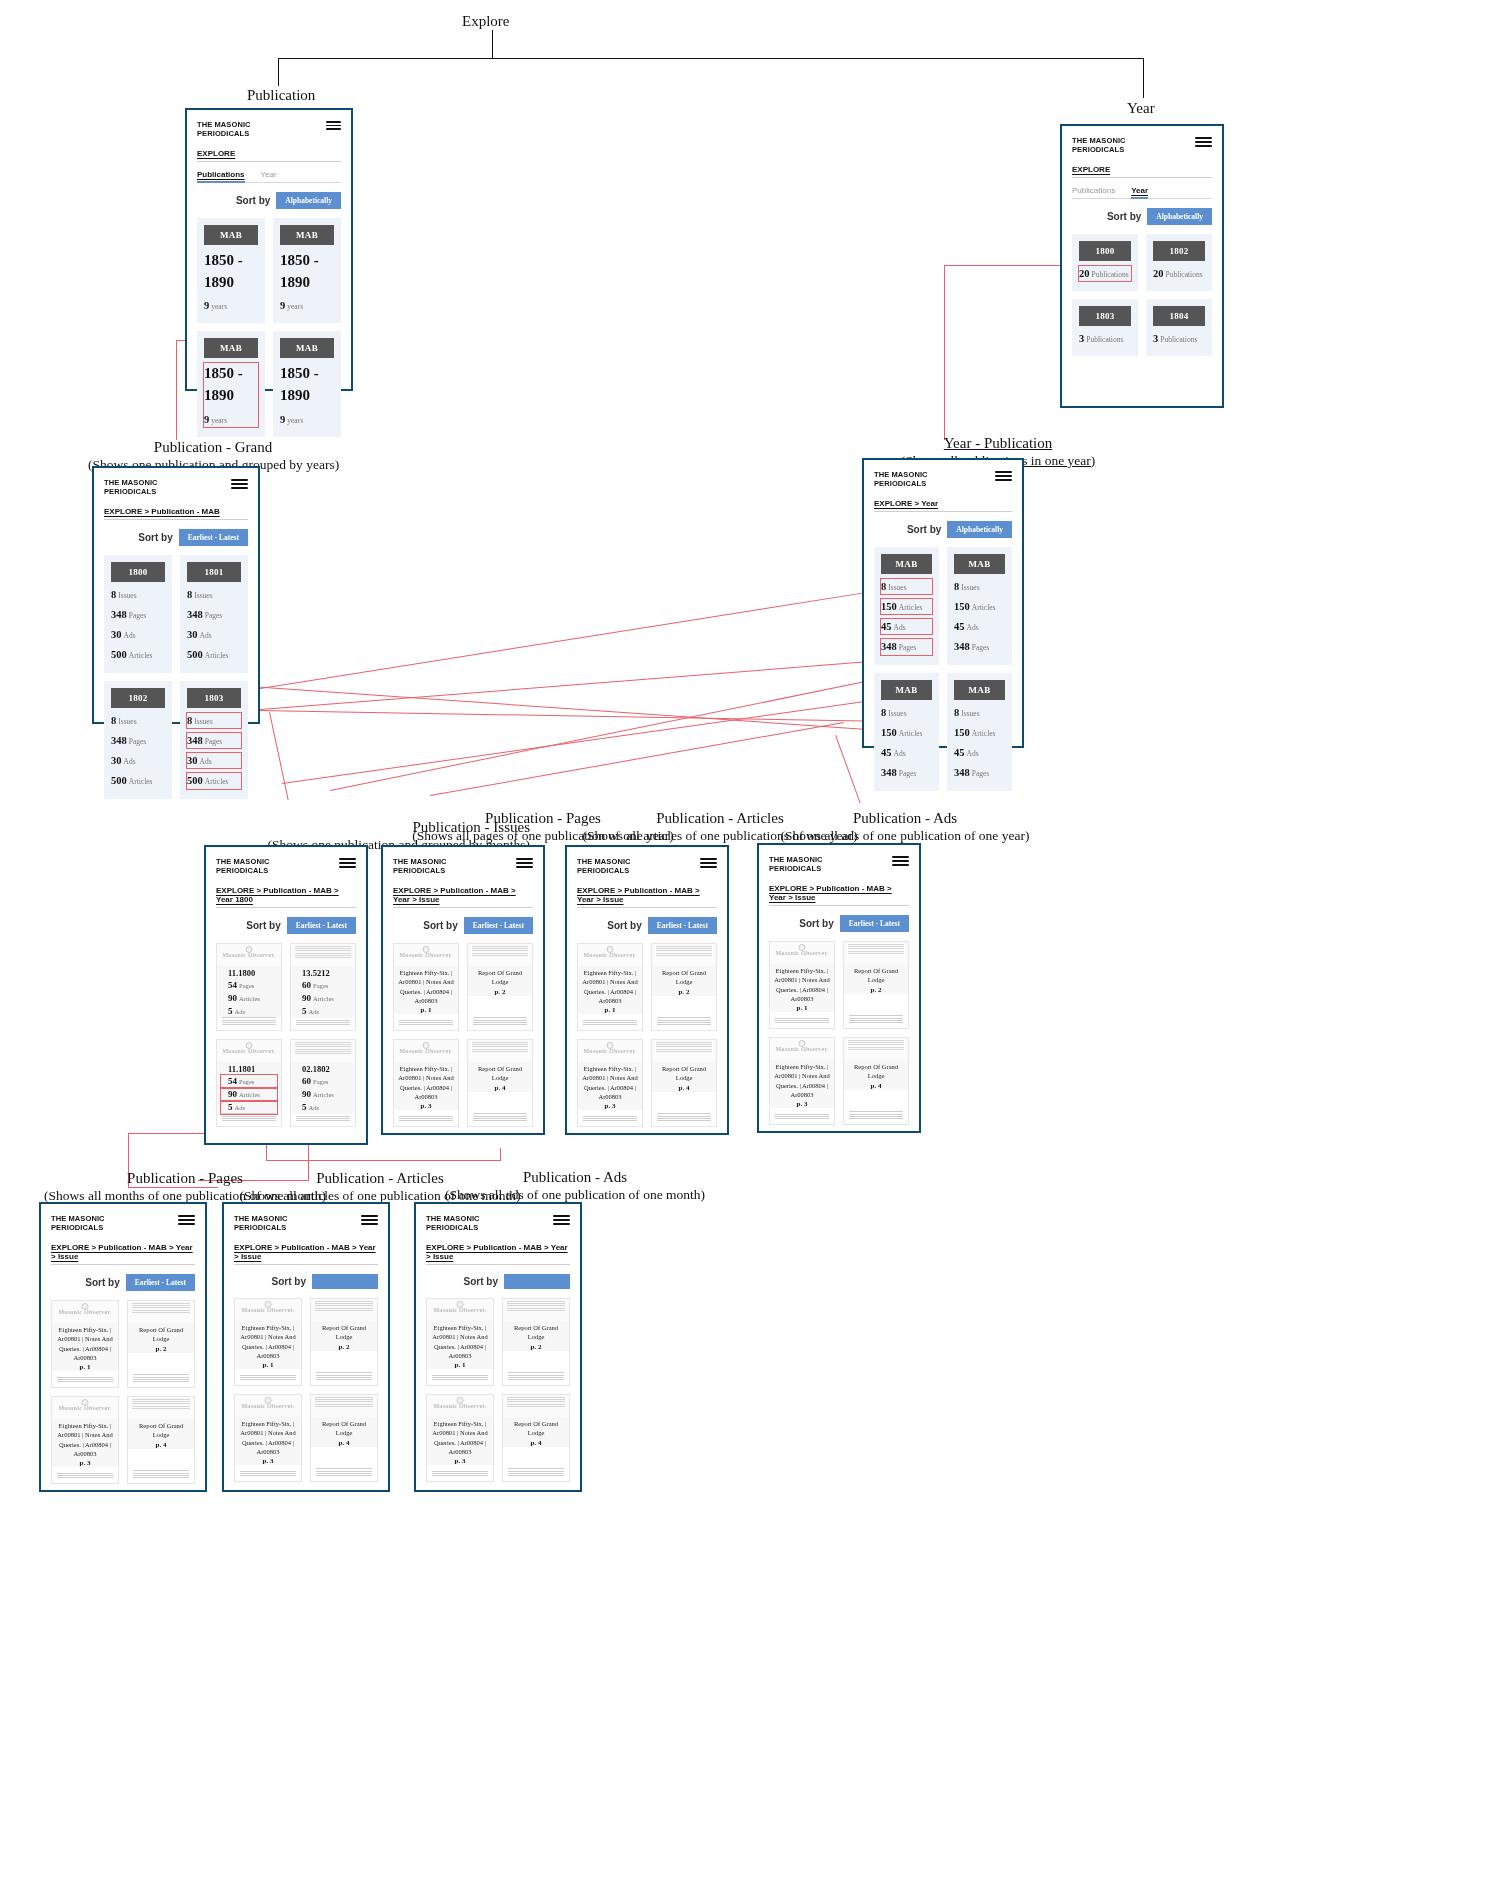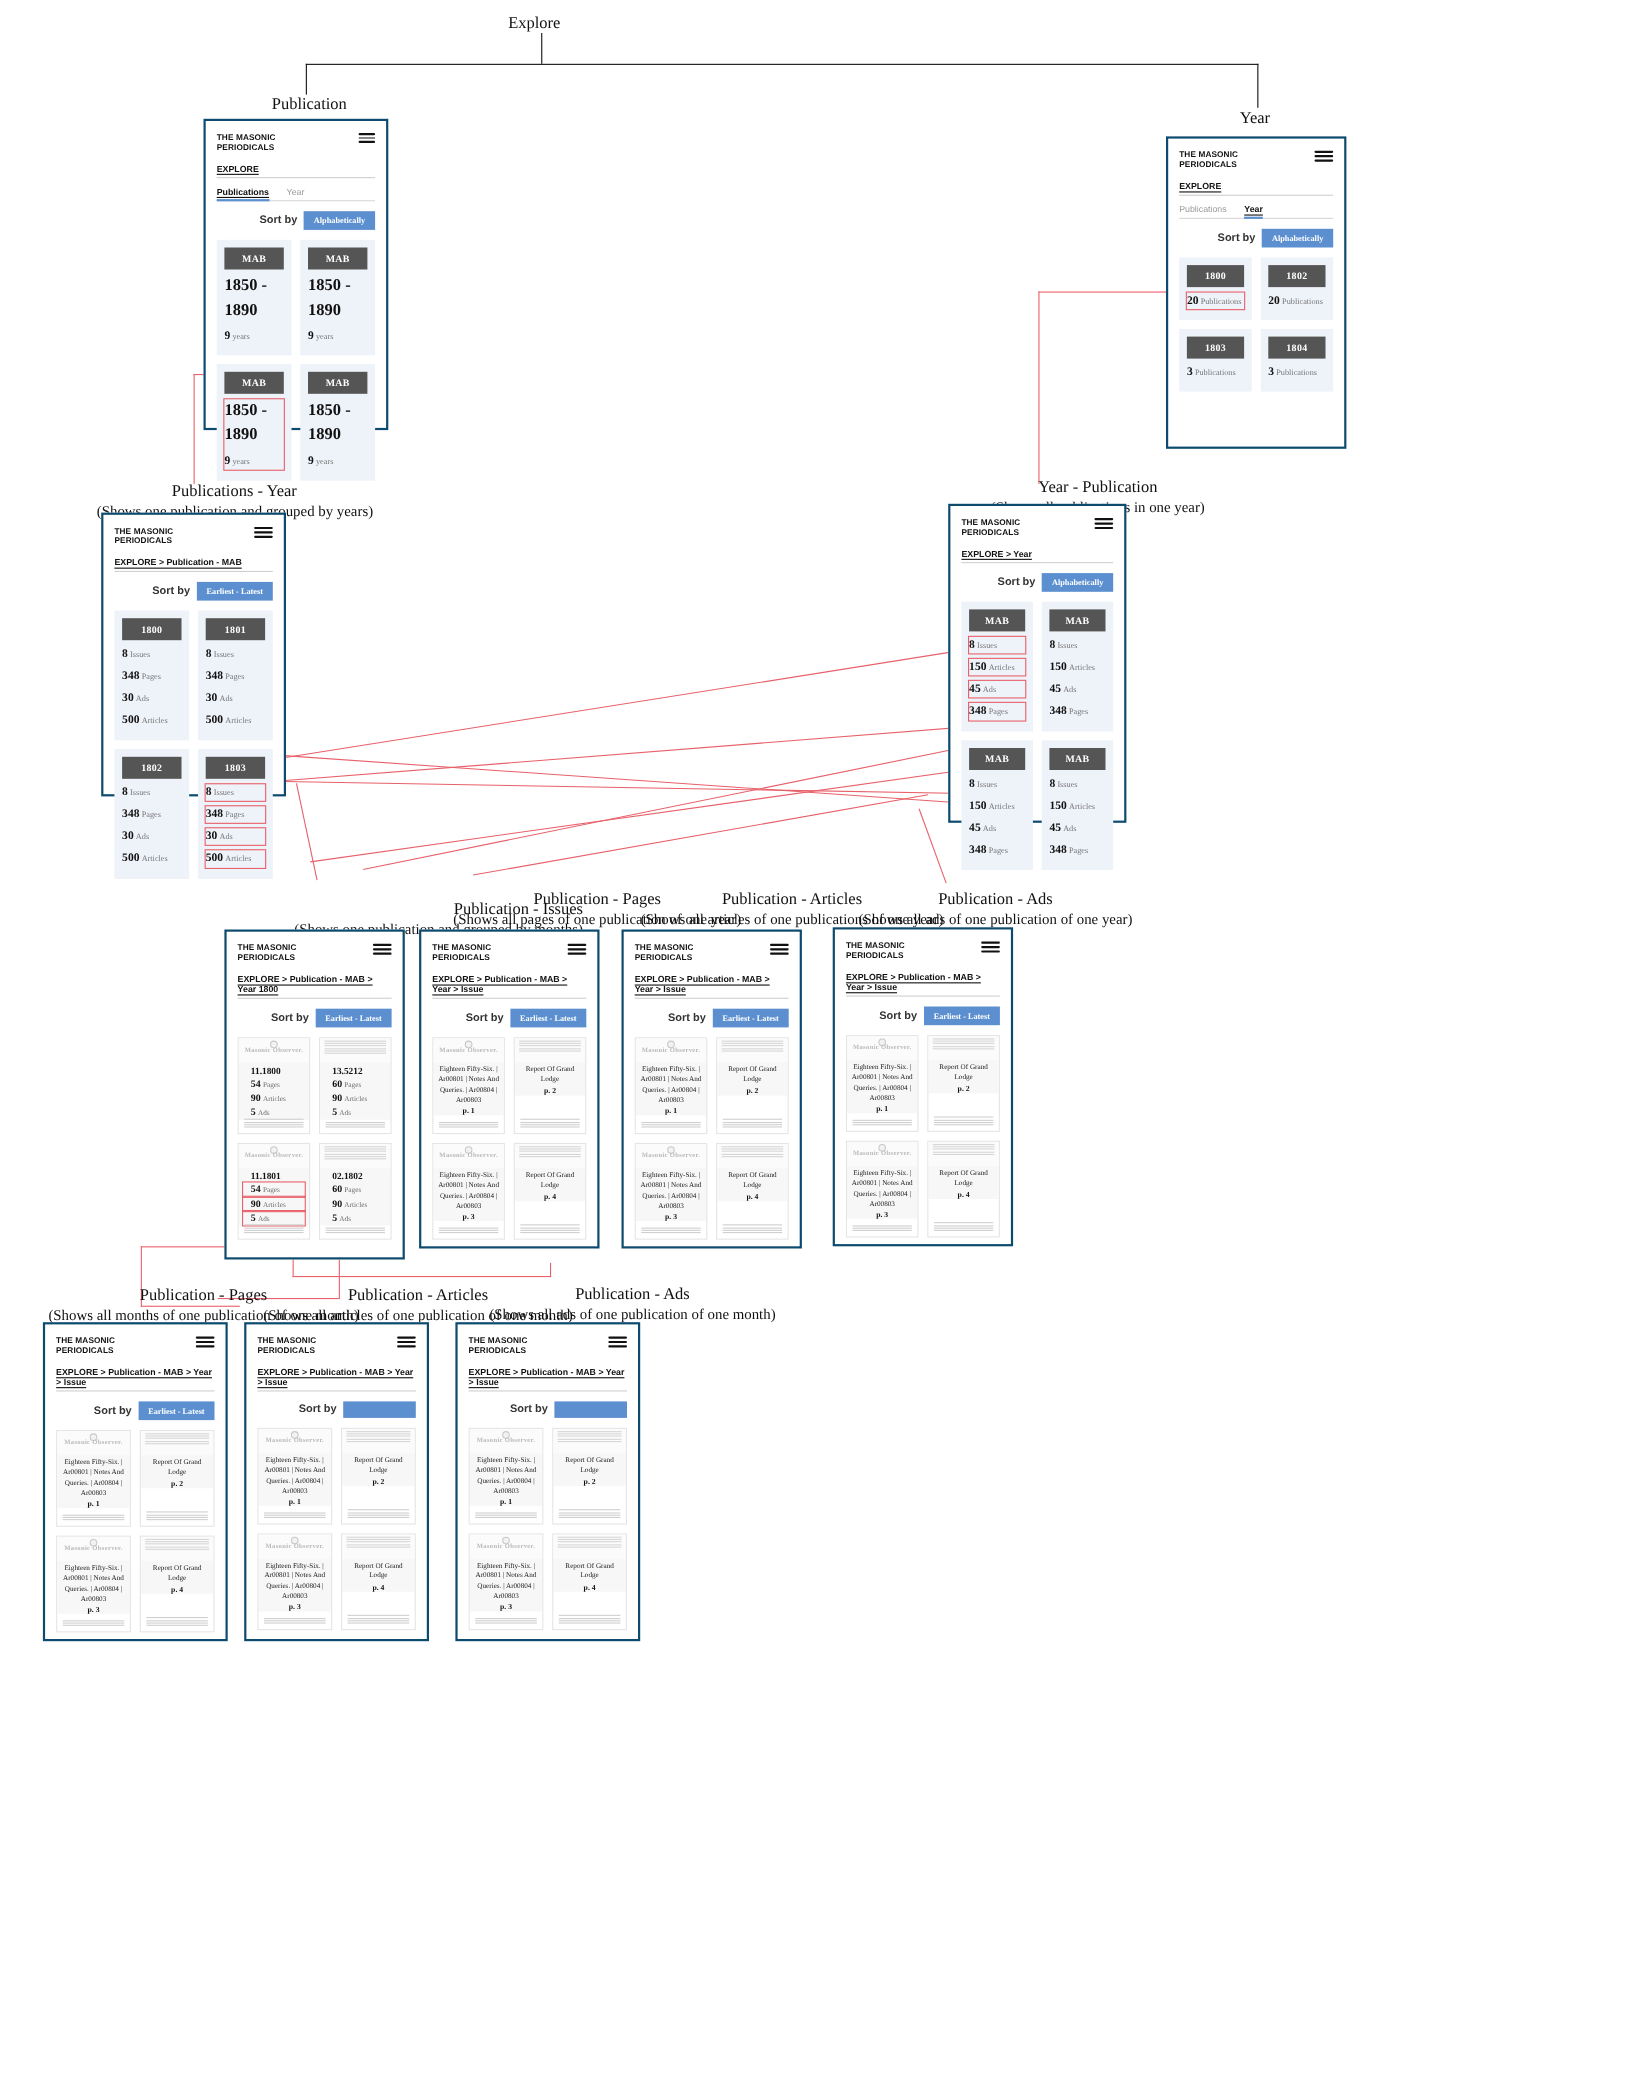--- a/index.html
+++ b/index.html
@@ -199,25 +199,25 @@
 
 <div class="flow-label" style="left:247px; top:86px;">
   <span>Publication</span>
 </div>
 
 <div class="flow-label" style="left:1127px; top:99px;">
   <span>Year</span>
 </div>
 
 <div class="flow-label" style="left:88px; top:438px; width:250px;">
-  <span>Publications - Year</span>
+  <span>Publication - Grand</span>
   <span class="sub">(Shows one publication and grouped by years)</span>
 </div>
 
-<div class="flow-label" style="left:848px; top:434px; width:300px;">
+<div class="flow-label" style="left:848px; top:434px; width:300px;text-decoration:underline;">
   <span>Year - Publication</span>
   <span class="sub">(Shows all publications in one year)</span>
 </div>
 
 <div class="flow-label" style="left:200px; top:818px; width:330px;text-align:right;">
   <span>Publication - Issues</span>
   <span class="sub">(Shows one publication and grouped by months)</span>
 </div>
 
 <div class="flow-label" style="left:378px; top:809px; width:330px;">

